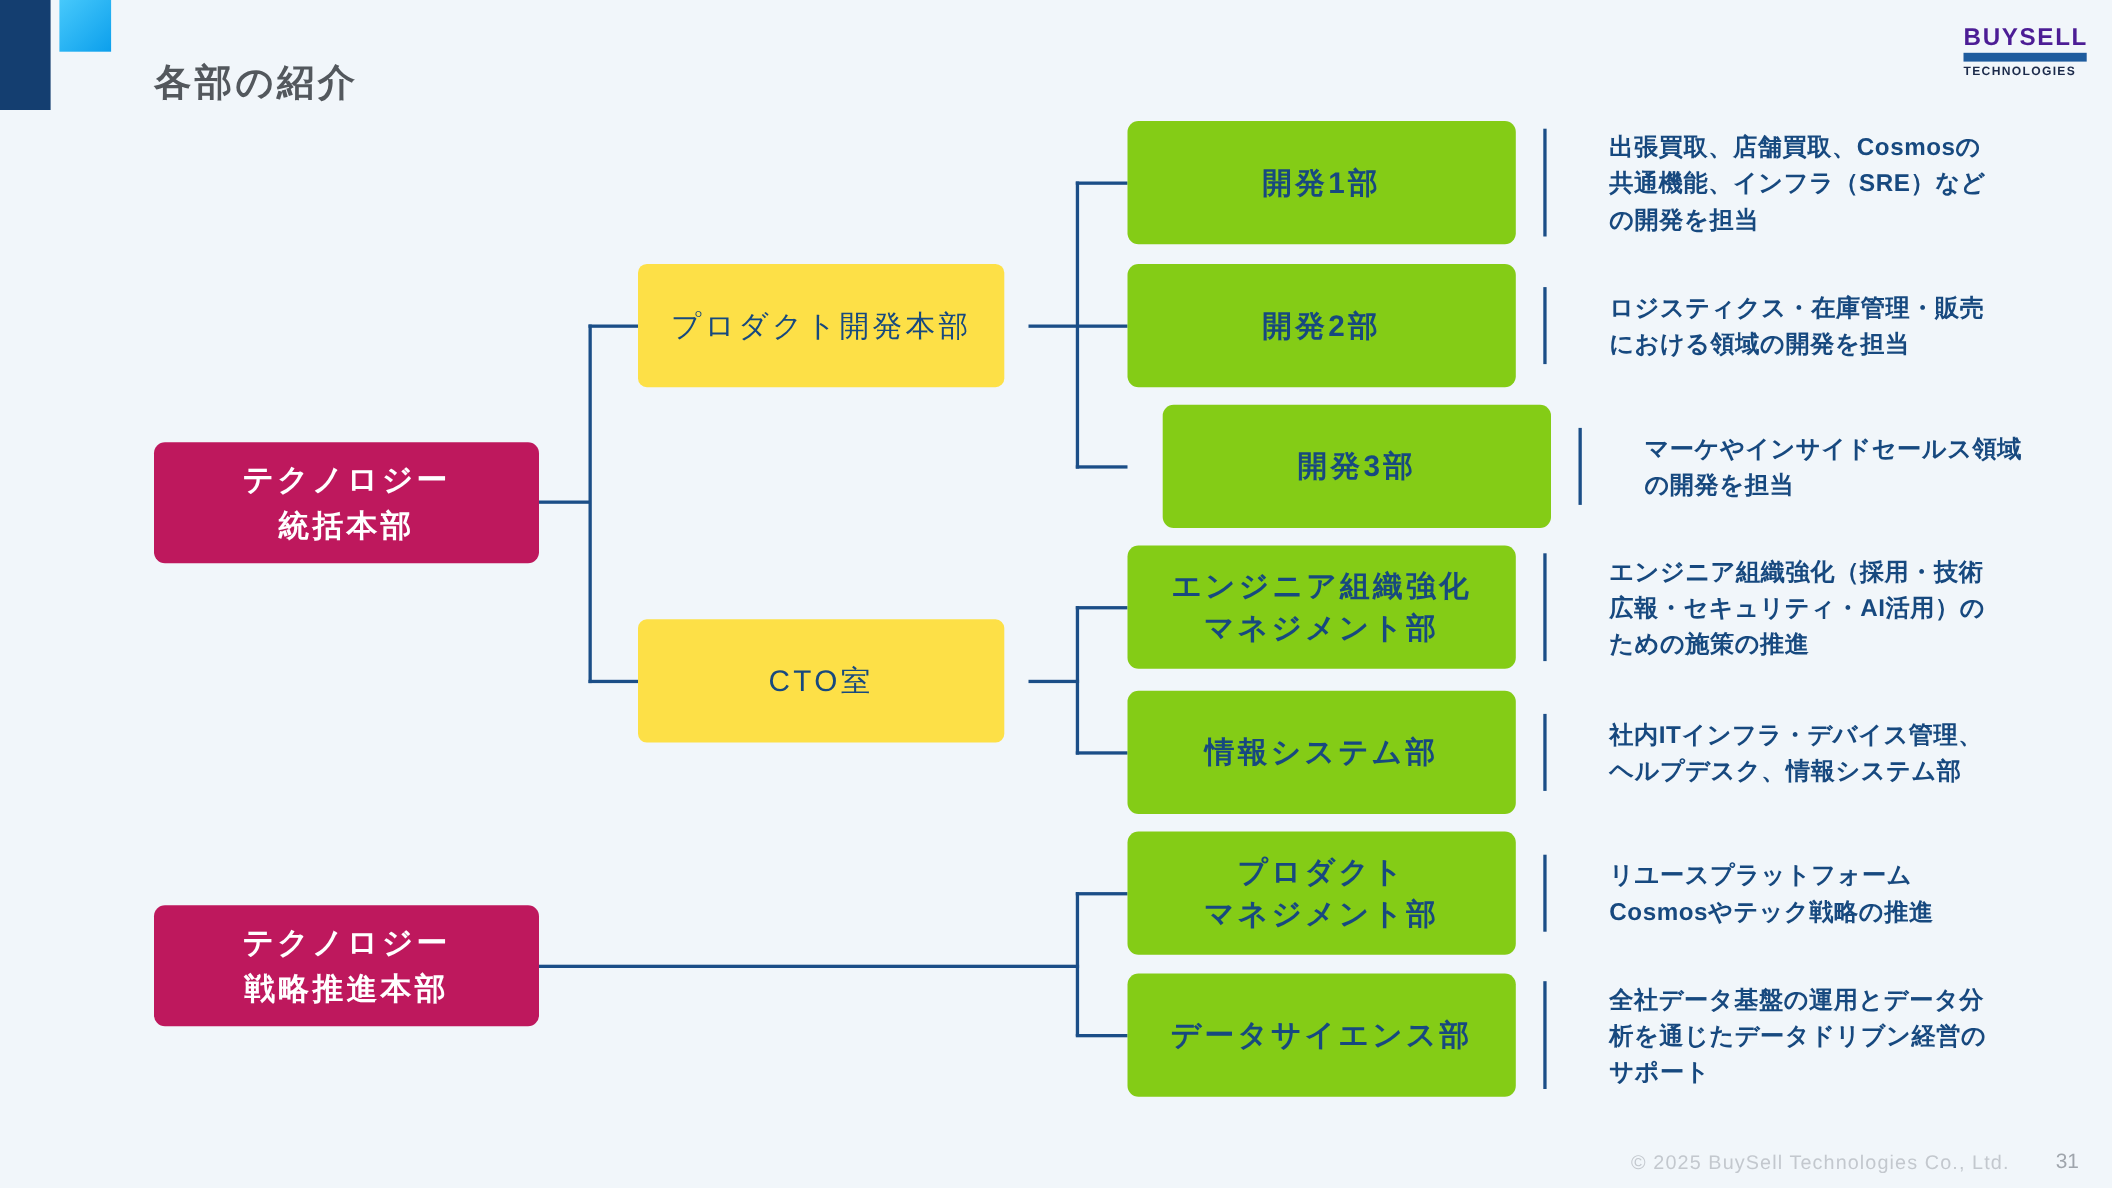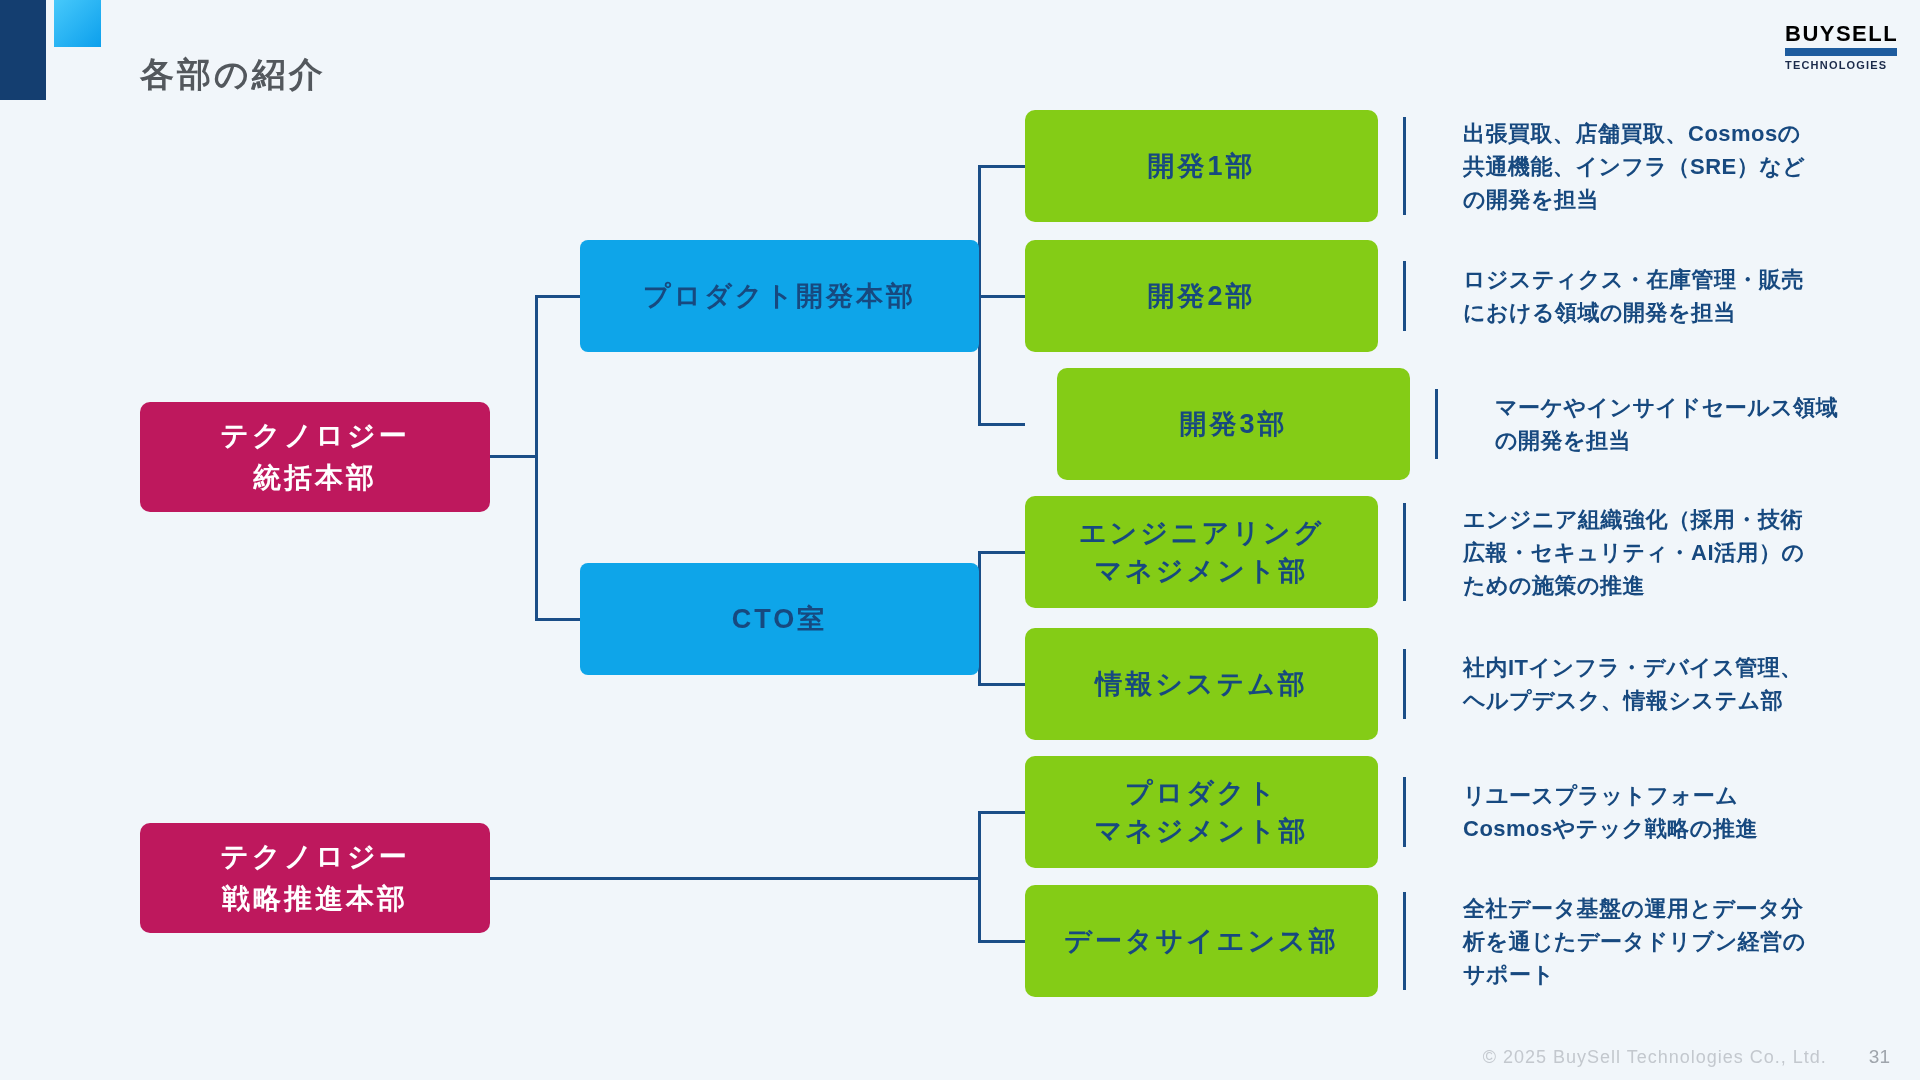--- a/index.html
+++ b/index.html
@@ -12,31 +12,31 @@
   .accent-bar{position:absolute;left:0;top:0;width:46px;height:100px;background:#143e70;}
   .accent-square{position:absolute;left:54px;top:0;width:47px;height:47px;
     background:linear-gradient(135deg,#47c9fb 0%,#0c9fec 100%);}
   
   .page-title{
     position:absolute;left:140px;top:38px;
     font-size:34px;font-weight:600;letter-spacing:3px;color:#53585d;margin-top:14px;
   }
   
   .logo{position:absolute;left:1785px;top:22px;width:112px;text-align:left;}
-  .logo .word{font-size:22px;font-weight:800;letter-spacing:1.5px;color:#000000;line-height:24px;}
+  .logo .word{font-size:22px;font-weight:800;letter-spacing:1.5px;color:#4c1d95;line-height:24px;}
   .logo .bar{height:8px;background:#1e5c9e;margin:2px 0 3px 0;}
   .logo .sub{font-size:11px;font-weight:700;letter-spacing:1.2px;color:#1b2a4a;}
   
   .box{position:absolute;display:flex;flex-direction:column;justify-content:center;align-items:center;
     text-align:center;border-radius:10px;}
   .box span{display:block;}
   .hq-box{width:350px;height:110px;background:#be185d;color:#ffffff;
     font-size:28px;font-weight:700;letter-spacing:3px;line-height:42px;}
-  .div-box{width:399px;height:112px;background:#0ea5e9;color:#17497f;
-    font-size:27px;font-weight:700;letter-spacing:3px;line-height:40px;border-radius:8px;}
+  .div-box{width:333px;height:112px;background:#fde047;color:#17497f;
+    font-size:27px;font-weight:400;letter-spacing:3px;line-height:40px;border-radius:8px;}
   .dept-row{position:absolute;left:1025px;height:112px;display:flex;align-items:center;}
   .dept-box{width:353px;height:112px;background:#84cc16;color:#17497f;border-radius:10px;
     display:flex;flex-direction:column;justify-content:center;align-items:center;text-align:center;
     font-size:27px;font-weight:700;letter-spacing:3px;line-height:38px;flex:none;}
   .dept-box span{display:block;}
   .sep{width:3px;background:#1b4e87;margin:0 28px 0 25px;flex:none;}
   .lines-3 .sep{height:98px;}
   .lines-2 .sep{height:70px;}
   .desc{color:#17497f;font-size:22px;font-weight:700;line-height:33px;letter-spacing:0.5px;width:440px;}
   .desc span{display:block;white-space:nowrap;margin-left:29px;}
@@ -134,21 +134,21 @@
     </div>
     <div class="sep"></div>
     <div class="desc">
       <span>マーケやインサイドセールス領域</span>
       <span>の開発を担当</span>
     </div>
   </div>
 
   <div class="dept-row lines-3" style="top:496px;">
     <div class="dept-box">
-      <span>エンジニアリング</span>
+      <span>エンジニア組織強化</span>
       <span>マネジメント部</span>
     </div>
     <div class="sep"></div>
     <div class="desc">
       <span>エンジニア組織強化（採用・技術</span>
       <span>広報・セキュリティ・AI活用）の</span>
       <span>ための施策の推進</span>
     </div>
   </div>
 

